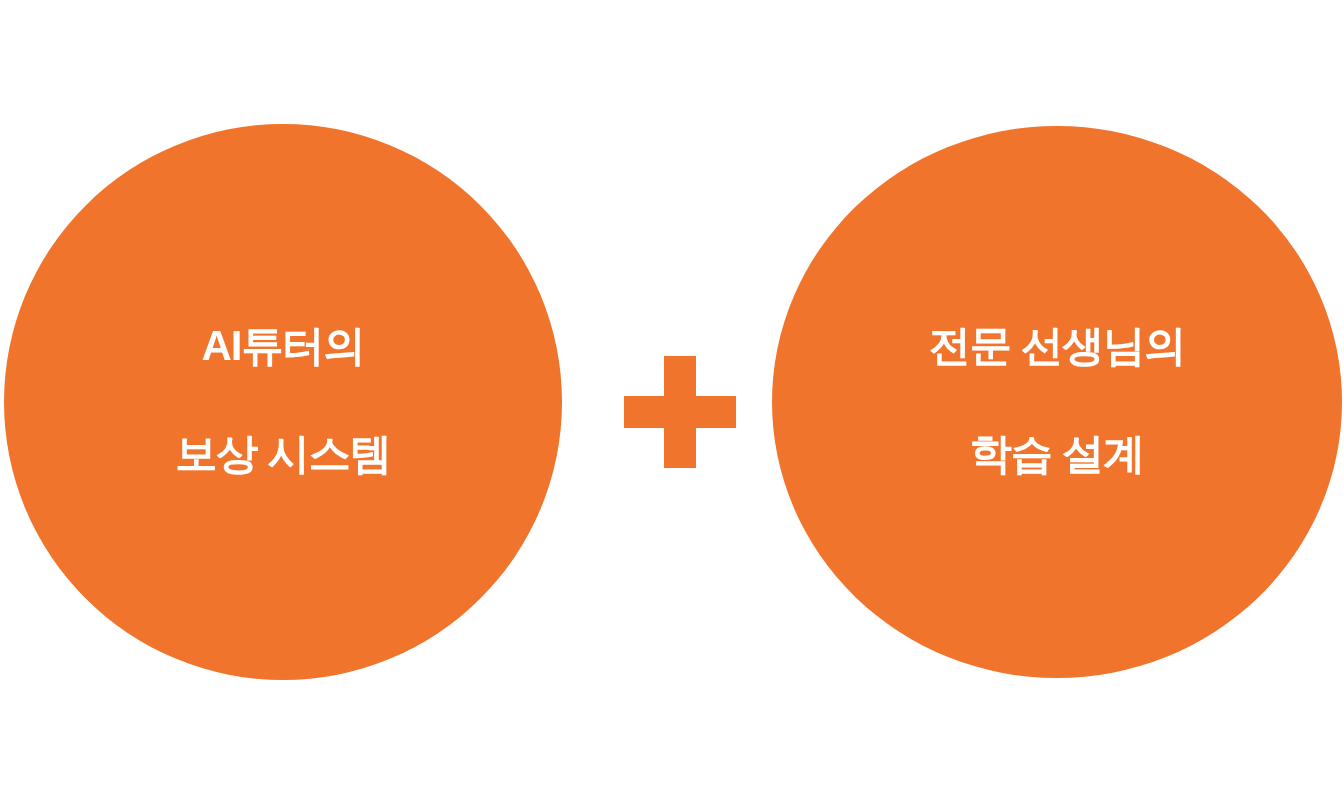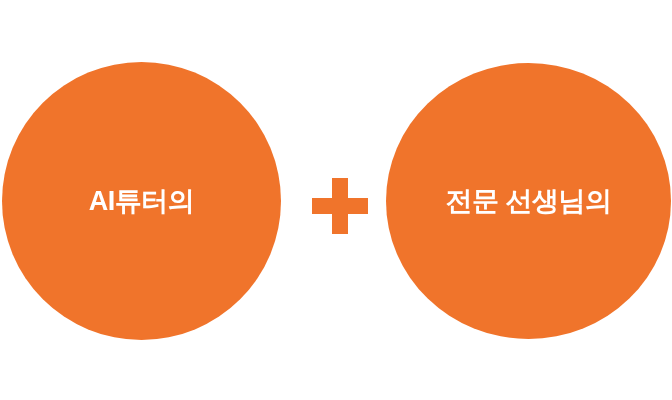--- a/index.html
+++ b/index.html
@@ -38,21 +38,21 @@
     height: 278px;
   }
   .circle-right {
     left: 386px;
     top: 63px;
     width: 285px;
     height: 276px;
   }
   .circle-line {
     color: var(--text-color);
-    font-size: 27px;
+    font-size: 21px;
     font-weight: 700;
     line-height: 54px;
     text-align: center;
     white-space: nowrap;
     letter-spacing: -0.5px;
   }
   .plus {
     position: absolute;
     left: 312px;
     top: 178px;
@@ -78,21 +78,23 @@
     background: var(--plus-orange);
   }
 </style>
 </head>
 <body>
 
 <div class="canvas">
 
   <div class="circle circle-left">
     <div class="circle-line">AI튜터의</div>
+    <div class="circle-line">보상 시스템</div>
   </div>
 
   <div class="plus"></div>
 
   <div class="circle circle-right">
     <div class="circle-line">전문 선생님의</div>
+    <div class="circle-line">학습 설계</div>
   </div>
 
 </div>
 
 </body></html>

